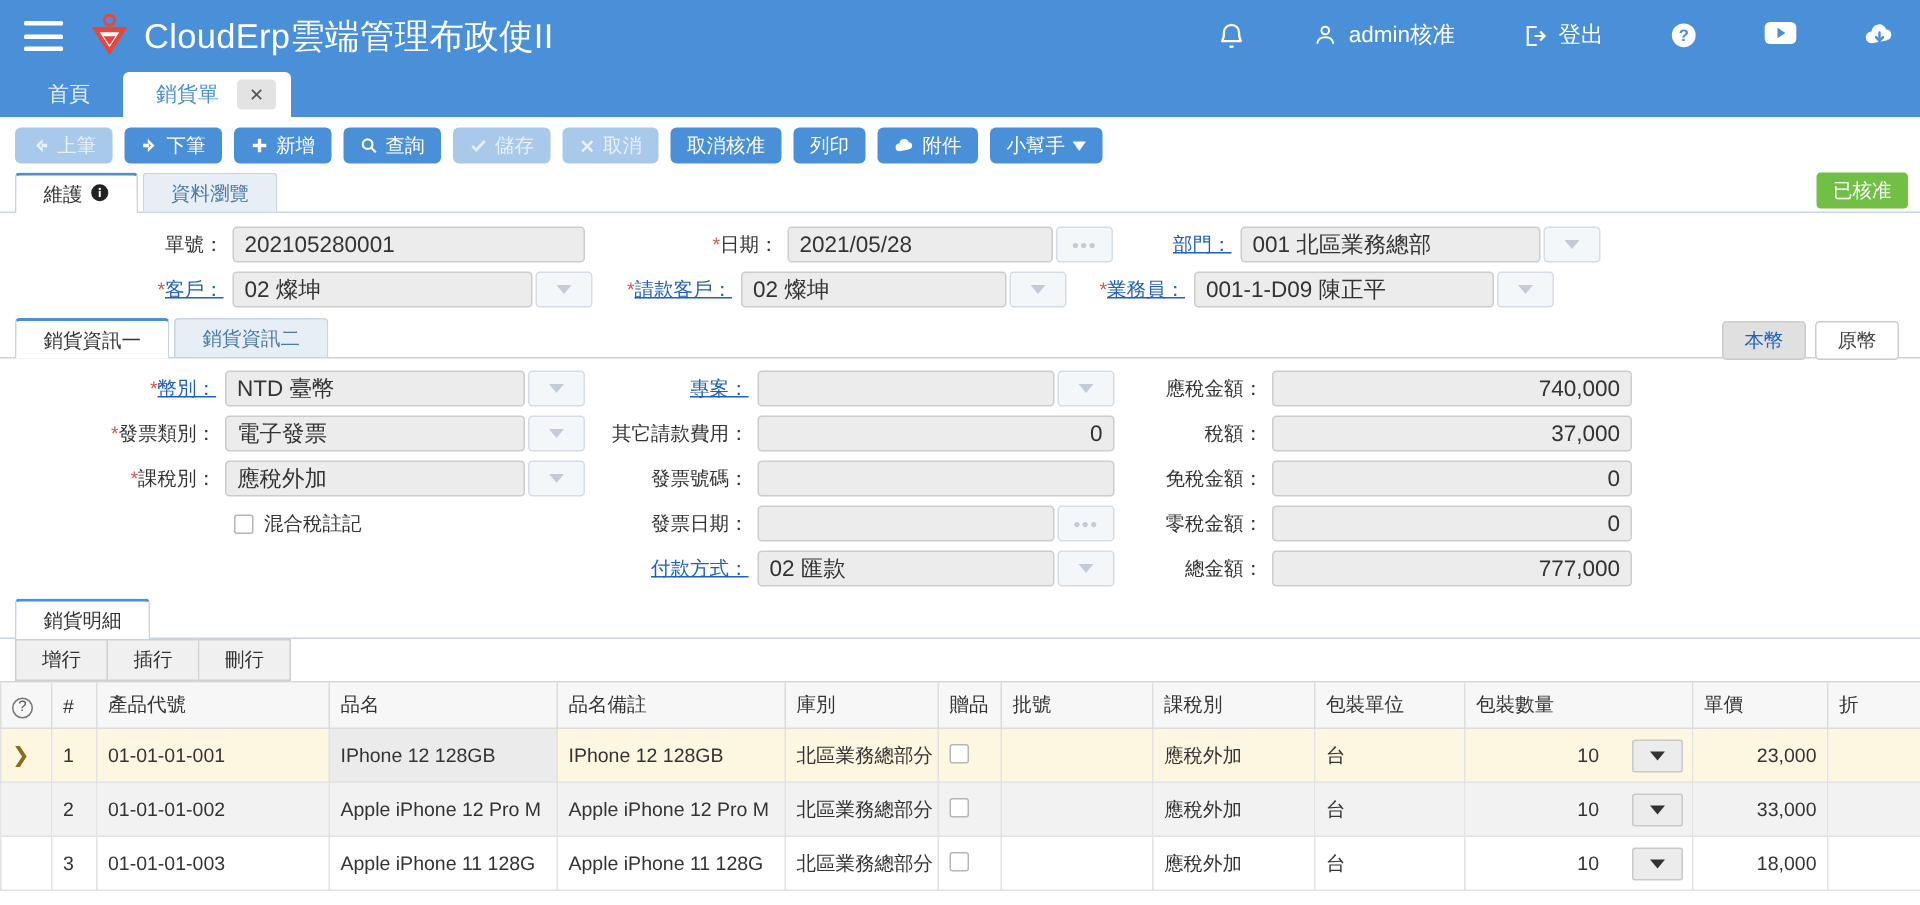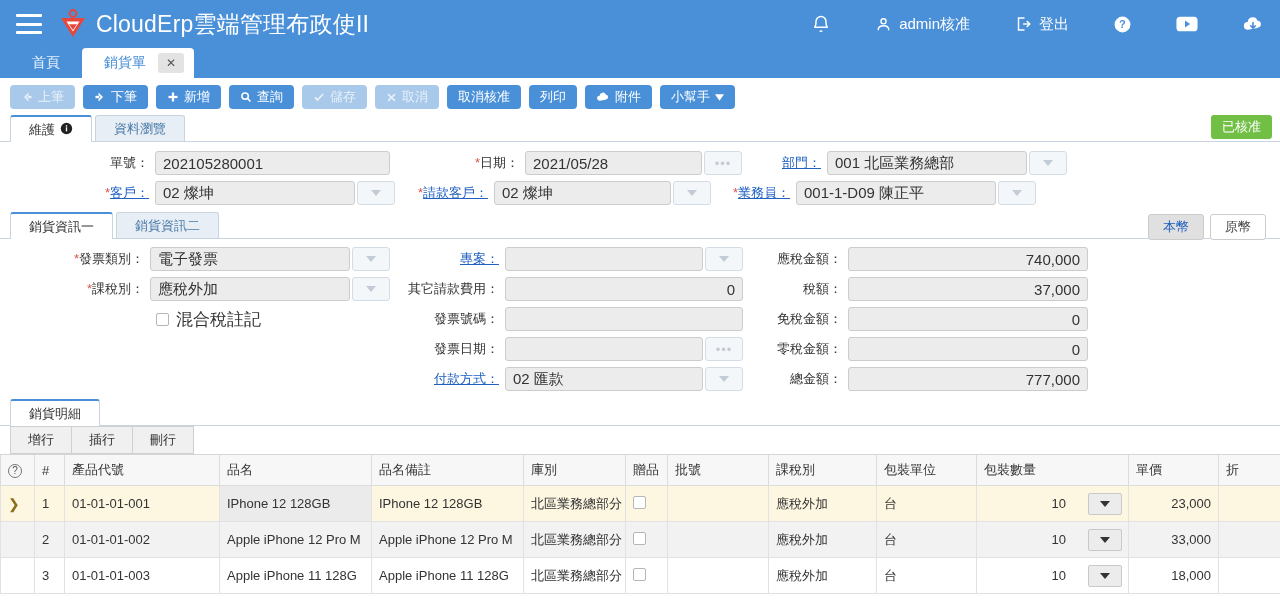--- a/index.html
+++ b/index.html
@@ -30,21 +30,21 @@
   .hamburger span { display:block; height: 3px; background:#fff; border-radius:1px; }
   .brand-logo {
     width: 34px; height: 34px; position: relative; margin-right: 6px;
     display:flex; align-items:center; justify-content:center;
   }
   .brand-title {
     font-size: 23px; letter-spacing: .2px; white-space: nowrap;
     font-weight: 400;
   }
   .topbar-right {
-    margin-left: auto; display: flex; align-items: center; gap: 44px;
+    margin-left: auto; display: flex; align-items: flex-start; gap: 44px;
     font-size: 15px;
   }
   .tb-item { display:flex; align-items:center; gap:7px; cursor:pointer; white-space:nowrap; }
   .ico { display:inline-flex; align-items:center; justify-content:center; }
 
   
   .pagetabs {
     height: 30px; background: #4a90d9;
     display: flex; align-items: flex-end; padding-left: 10px;
   }
@@ -387,41 +387,50 @@
       <button class="curr-btn sel">本幣</button>
       <button class="curr-btn">原幣</button>
     </div>
   </div>
 
   <div style="display:flex; padding-top:5px;">
 
     <div>
       <div class="frow" style="height:30px">
         <div class="flabel" style="width:150px">
+          <span class="req">*</span><a>幣別：</a>
+        </div>
+        <div class="finput" style="width:200px">NTD 臺幣</div>
+        <div class="drop">
+            <span class="caret"></span>
+          </div>
+      </div>
+      <div class="frow" style="height:30px">
+        <div class="flabel" style="width:150px">
           <span class="req">*</span><span>發票類別：</span>
         </div>
         <div class="finput" style="width:200px">電子發票</div>
         <div class="drop">
             <span class="caret"></span>
           </div>
       </div>
       <div class="frow" style="height:30px">
         <div class="flabel" style="width:150px">
           <span class="req">*</span><span>課稅別：</span>
         </div>
         <div class="finput" style="width:200px">應稅外加</div>
         <div class="drop">
             <span class="caret"></span>
           </div>
       </div>
       <div class="frow" style="height:30px">
         <div style="width:150px"></div>
         <div style="display:flex;align-items:center;gap:7px;padding-left:6px;">
           <span class="chk"></span>
-          <span style="font-size:17px">混合稅註記</span>
+          <span style="font-size:13px">混合稅註記</span>
         </div>
       </div>
     </div>
 
     <div>
       <div class="frow" style="height:30px">
         <div class="flabel" style="width:115px"><a>專案：</a></div>
         <div class="finput" style="width:198px"></div>
         <div class="drop">
             <span class="caret"></span>

